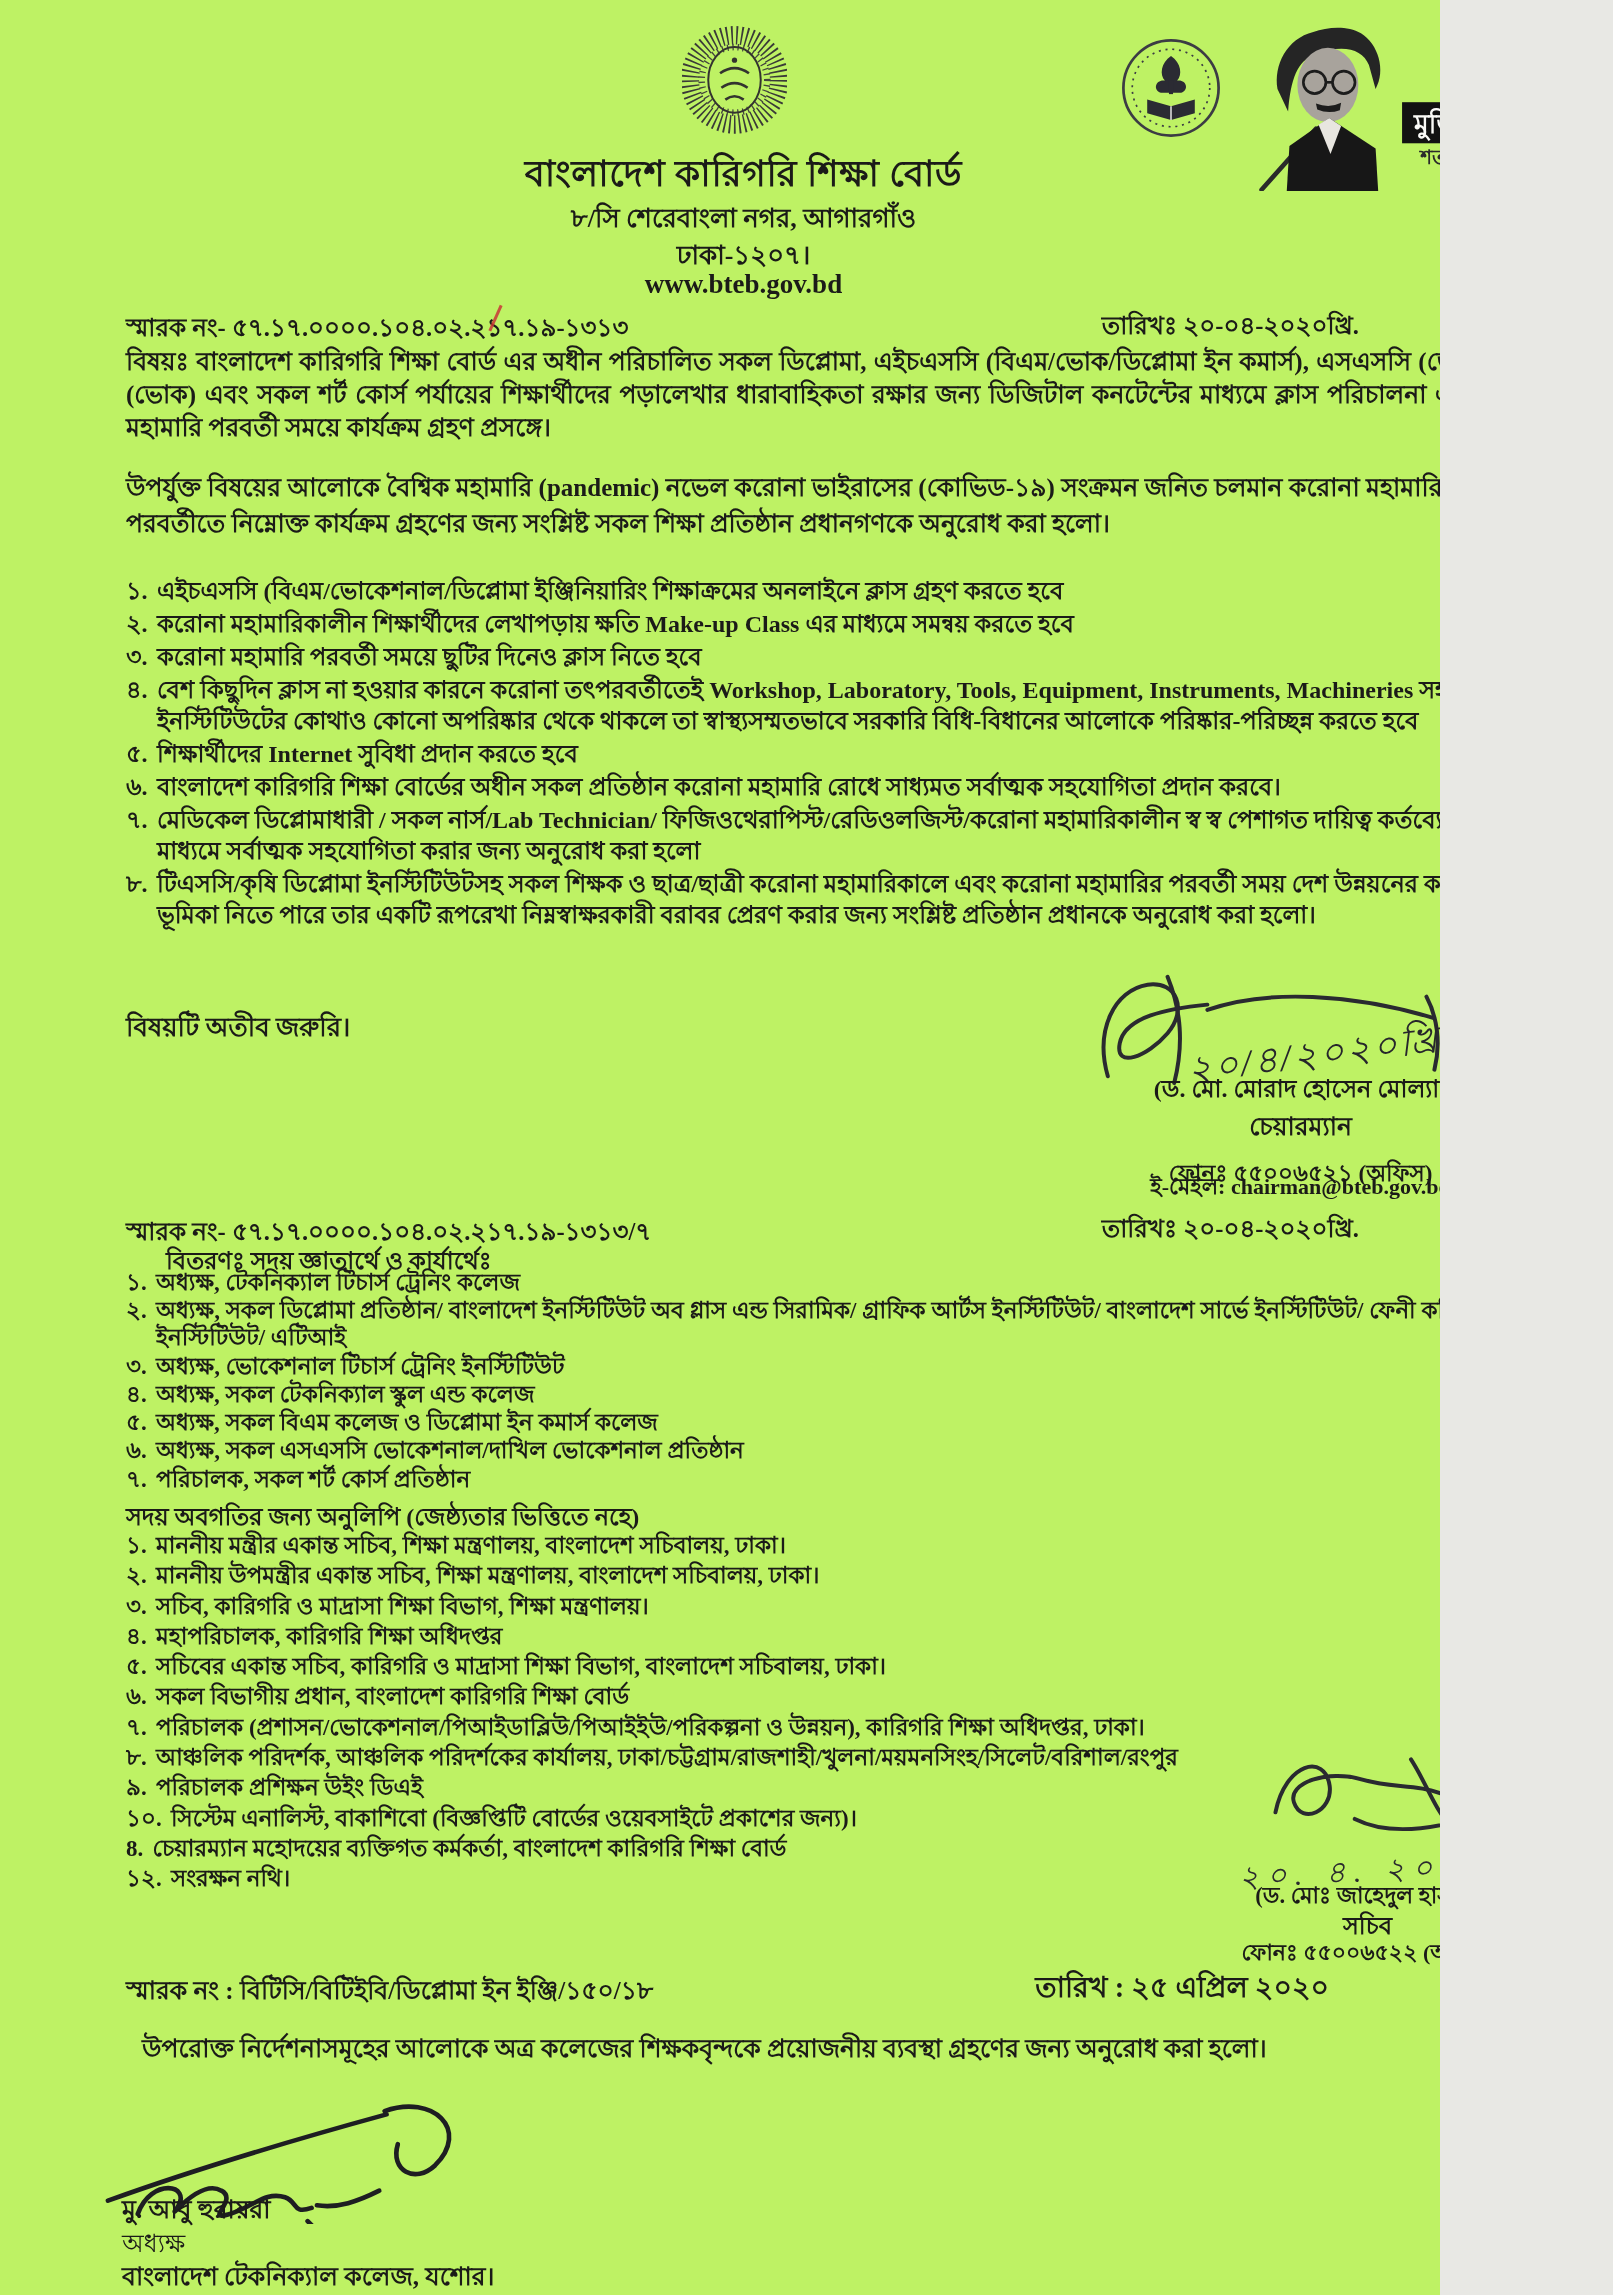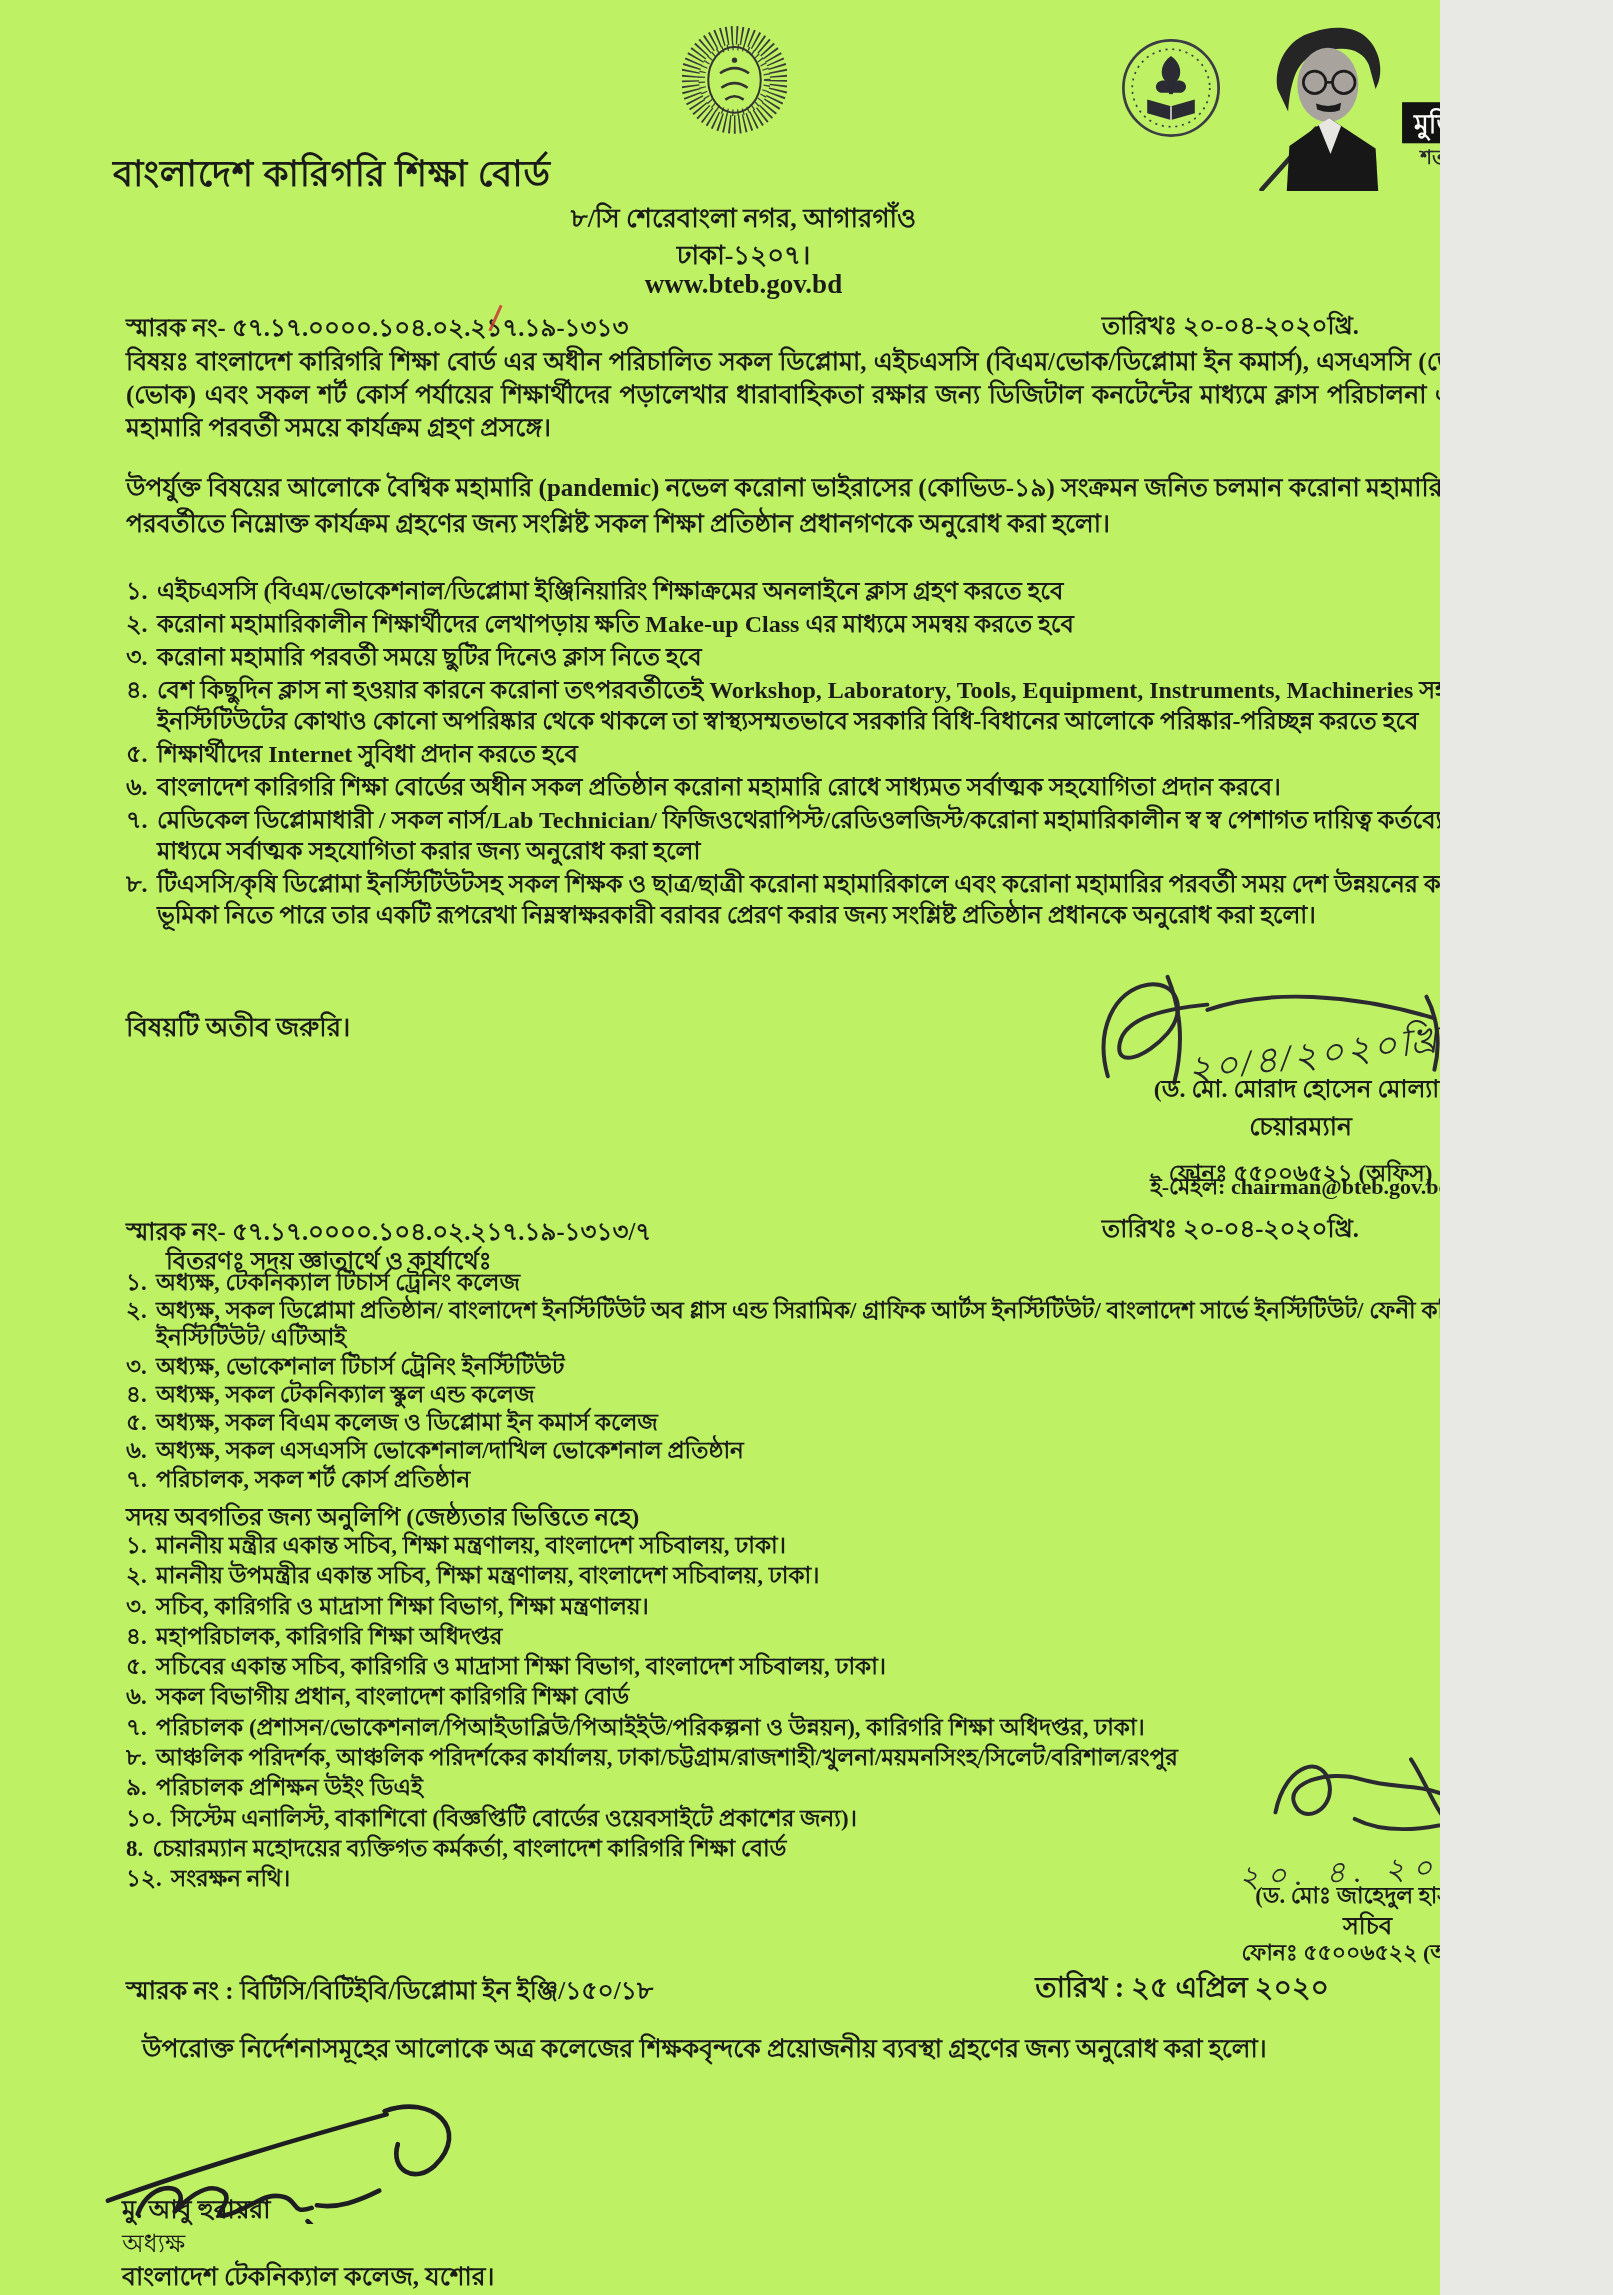--- a/index.html
+++ b/index.html
@@ -5,21 +5,21 @@
   html,body{margin:0;padding:0;background:#e8e8e4;}
   .page{position:relative;width:1440px;height:2295px;background:#bef264;overflow:hidden;
         font-family:"Liberation Serif","DejaVu Serif",serif;color:#1b1b18;}
   .abs{position:absolute;}
   svg text{font-family:"Liberation Serif","DejaVu Serif",serif;}
 
   
   .hdr-seal{left:682px;top:18.6px;width:105px;height:127px;}
   .hdr-emblem{left:1120px;top:37px;width:102px;height:102px;}
   .hdr-mujib{left:1234px;top:24px;width:307px;height:167px;}
-  .org-name{left:113px;top:146px;width:1261px;font-size:36px;font-weight:700;letter-spacing:0.7px;}
+  .org-name{left:113px;top:146px;width:1261px;text-align:center;font-size:36px;font-weight:700;letter-spacing:0.7px;}
   .addr1{left:113px;top:198px;width:1261px;text-align:center;font-size:26px;font-weight:700;}
   .addr2{left:113px;top:235px;width:1261px;text-align:center;font-size:26px;font-weight:700;}
   .website{left:113px;top:269px;width:1261px;text-align:center;font-size:27px;font-weight:700;}
 
   
   .m1num{left:126px;top:309px;font-size:24.6px;font-weight:700;}
   .red-tick{left:494px;top:304px;width:2.7px;height:28px;background:#c93636;transform:rotate(24deg);opacity:.85;}
   .m1date{right:81px;top:307px;font-size:24.6px;font-weight:700;}
   .subject{left:126px;top:345px;width:1432px;font-size:25px;line-height:33px;font-weight:700;text-align:justify;}
   .intro{left:126px;top:470px;width:1432px;font-size:25px;line-height:36px;font-weight:700;text-align:justify;}

